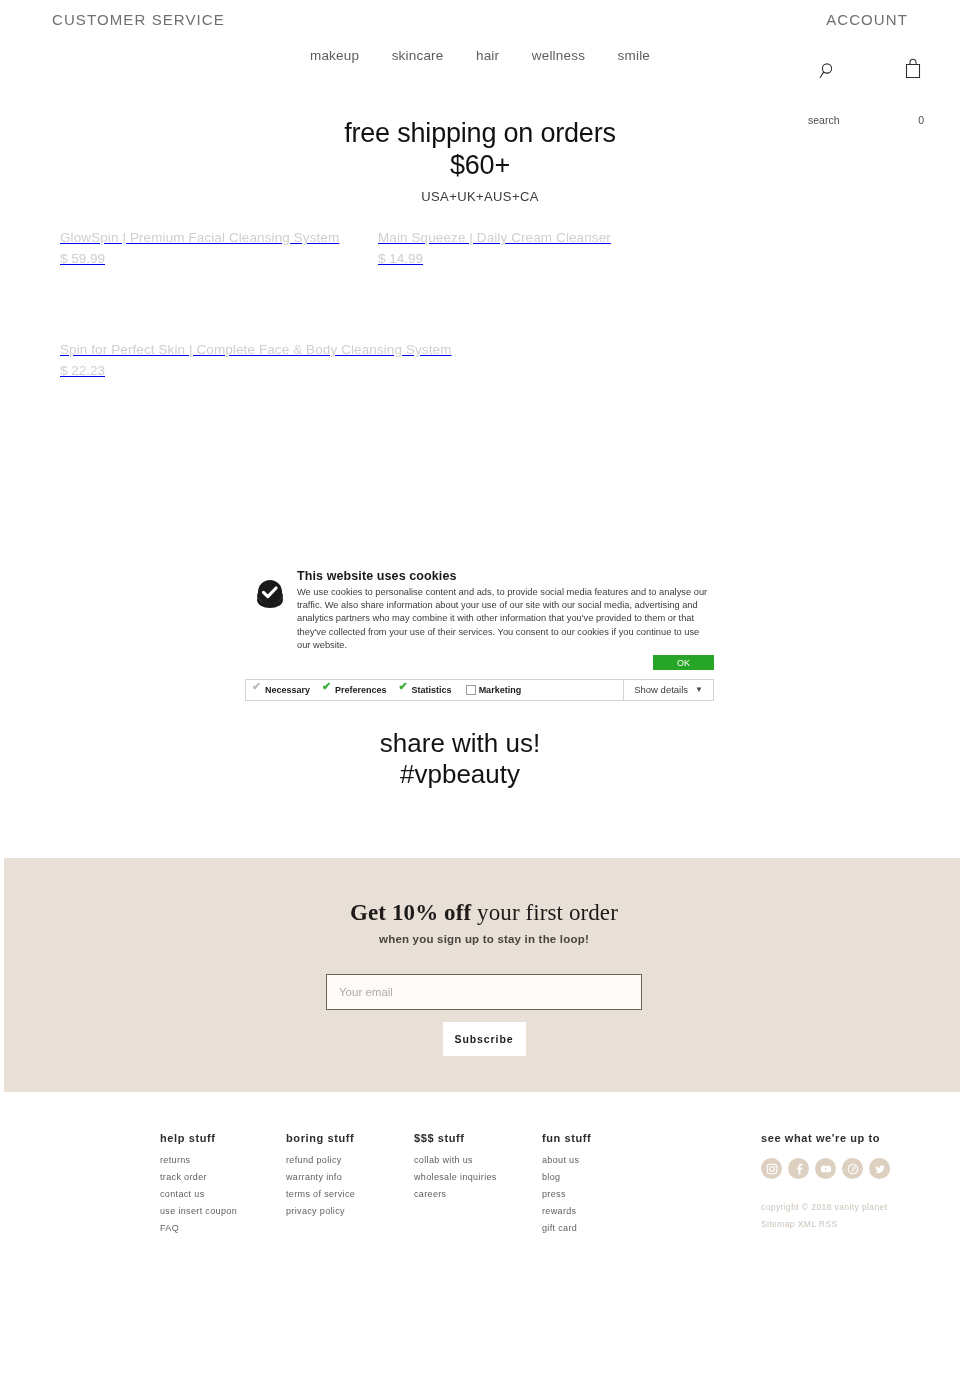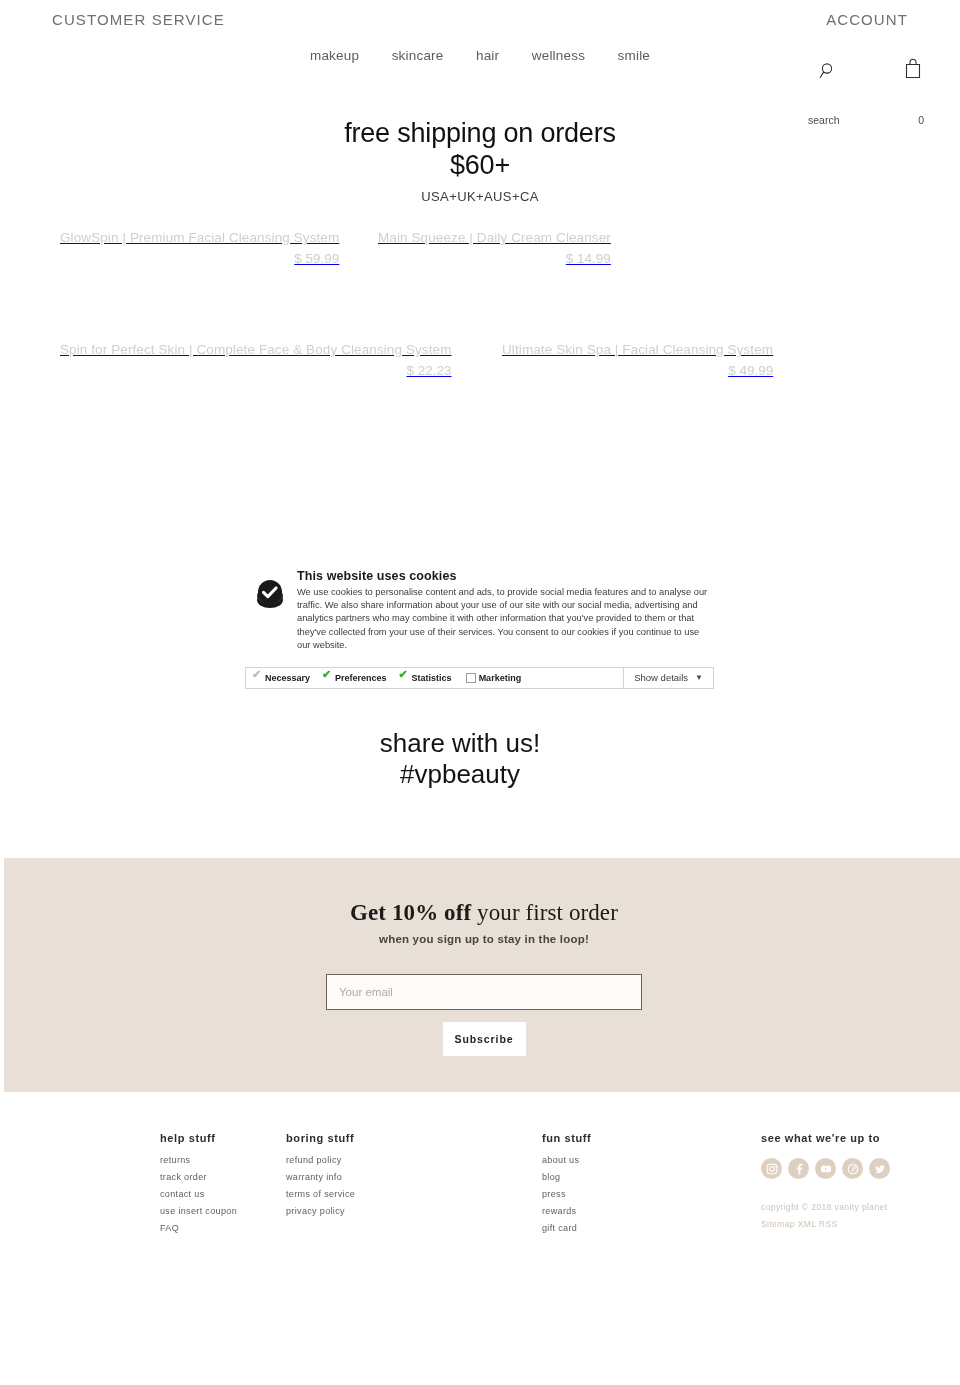--- a/index.html
+++ b/index.html
@@ -109,21 +109,21 @@
     top: 214px;
     left: 0;
     width: 960px;
   }
   .product-row {
     position: relative;
     height: 112px;
   }
   .product-card {
     position: absolute;
-    text-align: right;
+    text-align: left;
     white-space: nowrap;
   }
   .product-title {
     display: block;
     font-size: 13.5px;
     color: #cfcfcf;
     line-height: 1.3;
     letter-spacing: .1px;
   }
   .product-price {
@@ -194,21 +194,21 @@
     line-height: 15px;
     text-align: center;
     cursor: pointer;
     font-family: "Liberation Sans", sans-serif;
   }
   .cookie-prefs {
     display: flex;
     align-items: stretch;
     border: 1px solid #d3d3d3;
     height: 20px;
-    margin-top: 15px;
+    margin-top: 8px;
   }
   .cookie-checks {
     flex: 1 1 auto;
     display: flex;
     align-items: center;
     padding-left: 8px;
     gap: 14px;
   }
   .cookie-check {
     display: flex;
@@ -448,24 +448,20 @@
       <span class="product-title">Main Squeeze | Daily Cream Cleanser</span>
       <span class="product-price">$ 14.99</span>
     </a>
   </div>
 
   <div class="product-row">
     <a class="product-card p-r2c1" href="#">
       <span class="product-title">Spin for Perfect Skin | Complete Face &amp; Body Cleansing System</span>
       <span class="product-price">$ 22.23</span>
     </a>
-    <a class="product-card p-r2c2" href="#">
-      <span class="product-title">Ultimate Skin Spa | Facial Cleansing System</span>
-      <span class="product-price">$ 49.99</span>
-    </a>
   </div>
 
 
 </div>
 
 <div class="cookie-banner">
   <div class="cookie-top">
     <div class="cookie-icon">
       <svg width="34" height="34" viewBox="0 0 34 34">
         <ellipse cx="17" cy="23" rx="13" ry="8" fill="#1a1a1a"></ellipse>
@@ -473,20 +469,23 @@
         <circle cx="17" cy="15" r="12" fill="#1a1a1a"></circle>
         <path d="M10.5 15.3 l4.3 4.3 l8.3 -8.6" fill="none" stroke="#ffffff" stroke-width="3.1" stroke-linecap="round" stroke-linejoin="round"></path>
       </svg>
     </div>
     <div class="cookie-text">
       <p class="cookie-heading">This website uses cookies</p>
       <p class="cookie-body">We use cookies to personalise content and ads, to provide social media features and to analyse our traffic. We also share information about your use of our site with our social media, advertising and analytics partners who may combine it with other information that you've provided to them or that they've collected from your use of their services. You consent to our cookies if you continue to use our website.</p>
     </div>
   </div>
 
+  <div class="cookie-actions">
+    <button class="cookie-ok">OK</button>
+  </div>
 
   <div class="cookie-prefs">
     <div class="cookie-checks">
       <label class="cookie-check">
         <span class="cbox checked-grey"></span>
         <span>Necessary</span>
       </label>
       <label class="cookie-check">
         <span class="cbox checked-green"></span>
         <span>Preferences</span>
@@ -533,20 +532,26 @@
   </div>
 
   <div class="footer-col fc2">
     <p class="footer-head">boring stuff</p>
     <a class="footer-link" href="#">refund policy</a>
     <a class="footer-link" href="#">warranty info</a>
     <a class="footer-link" href="#">terms of service</a>
     <a class="footer-link" href="#">privacy policy</a>
   </div>
 
+  <div class="footer-col fc3">
+    <p class="footer-head">$$$ stuff</p>
+    <a class="footer-link" href="#">collab with us</a>
+    <a class="footer-link" href="#">wholesale inquiries</a>
+    <a class="footer-link" href="#">careers</a>
+  </div>
 
   <div class="footer-col fc4">
     <p class="footer-head">fun stuff</p>
     <a class="footer-link" href="#">about us</a>
     <a class="footer-link" href="#">blog</a>
     <a class="footer-link" href="#">press</a>
     <a class="footer-link" href="#">rewards</a>
     <a class="footer-link" href="#">gift card</a>
   </div>
 

